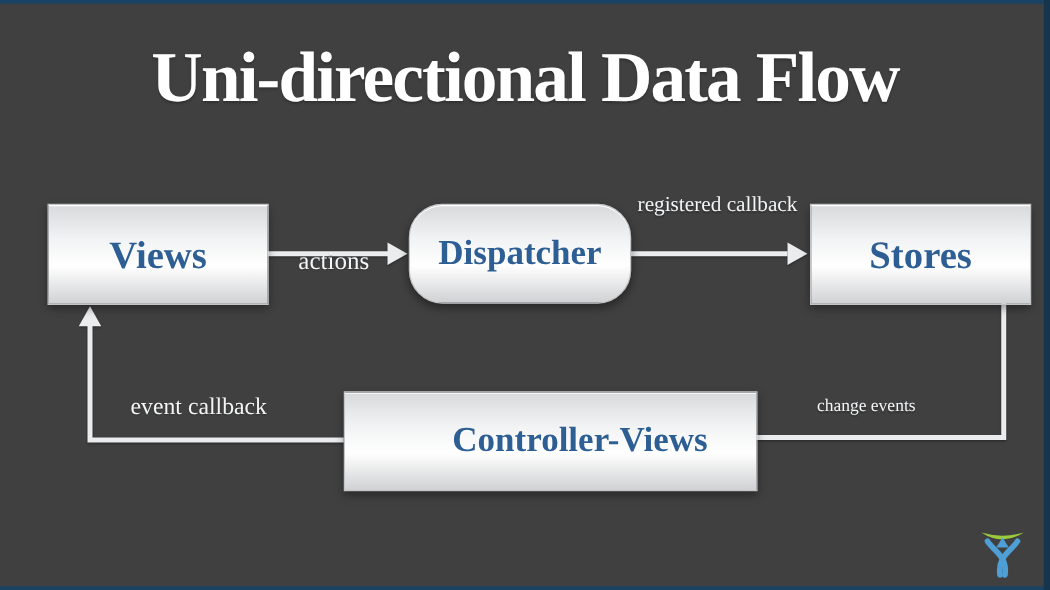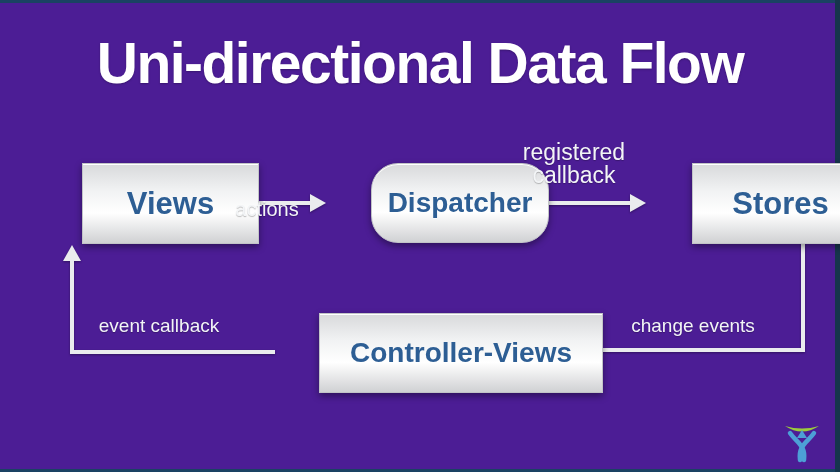--- a/index.html
+++ b/index.html
@@ -2,21 +2,21 @@
 <html><head>
 <meta charset="utf-8">
 <style>
   html, body { margin: 0; padding: 0; }
   body {
     width: 840px; height: 472px;
     position: relative; overflow: hidden;
     font-family: "Liberation Sans", sans-serif;
     background: #22537f;
   }
-  .slide { position: absolute; inset: 0; background: #4c1d95; }
+  .slide { position: absolute; inset: 0; background: #404040; font-family: Liberation Serif, serif; }
 
   
   .edge-top    { position: absolute; left: 0; top: 0; width: 100%; height: 3px; background: #1a4263; }
   .edge-bottom { position: absolute; left: 0; bottom: 0; width: 100%; height: 3px; background: #1a4263; }
   .edge-right  { position: absolute; right: 0; top: 0; width: 5px; height: 100%; background: #16354d; }
 
   .title {
     position: absolute; left: 0; top: 30px; width: 100%;
     text-align: center;
     color: #ffffff; font-size: 57px; font-weight: bold;
@@ -25,36 +25,35 @@
   }
 
   .node {
     position: absolute;
     display: flex; align-items: center; justify-content: center;
     background: linear-gradient(180deg, #d8d9db 0%, #f2f3f4 35%, #ffffff 62%, #d0d1d3 100%);
     border: 1px solid #c2c4c7;
     box-shadow: 0 3px 7px rgba(0,0,0,0.40), inset 0 1px 0 #ffffff;
     color: #2d5e94; font-weight: bold;
     text-shadow: 0 1px 0 rgba(255,255,255,0.5);
-    margin-left: 44px;
   }
   #node-views            { left: 38px;  top: 163px; width: 175px; height: 79px; font-size: 31px; }
   #node-dispatcher       { left: 327px; top: 163px; width: 176px; height: 78px; font-size: 28px; border-radius: 27px; }
   #node-stores           { left: 648px; top: 163px; width: 175px; height: 79px; font-size: 31px; }
-  #node-controller-views { left: 275px; top: 313px; width: 282px; height: 78px; font-size: 28px; }
+  #node-controller-views { left: 275px; top: 313px; width: 282px; height: 78px; font-size: 28px; padding-left: 47px; }
 
   .edge-label {
     position: absolute;
     color: #f3f5f7; font-size: 20px; line-height: 23px;
     text-align: center;
     text-shadow: 0 1px 1px rgba(0,0,0,0.25);
   }
   #label-actions             { left: 207px; top: 170px; width: 120px; margin-top: 28px; }
-  #label-registered-callback { left: 508px; top: 141px; width: 132px; font-size: 23px; }
-  #label-change-events       { left: 613px; top: 314px; width: 160px; font-size: 19px; }
+  #label-registered-callback { left: 508px; top: 152px; width: 132px; font-size: 17px; }
+  #label-change-events       { left: 613px; top: 314px; width: 160px; font-size: 14px; }
   #label-event-handlers      { left: 79px;  top: 314px; width: 160px; font-size: 19px; }
 
   svg.arrows {
     position: absolute; left: 0; top: 0;
     filter: drop-shadow(0 1px 1px rgba(0,0,0,0.35));
   }
   svg.logo { position: absolute; left: 782px; top: 418px; }
 </style>
 </head>
 <body>

